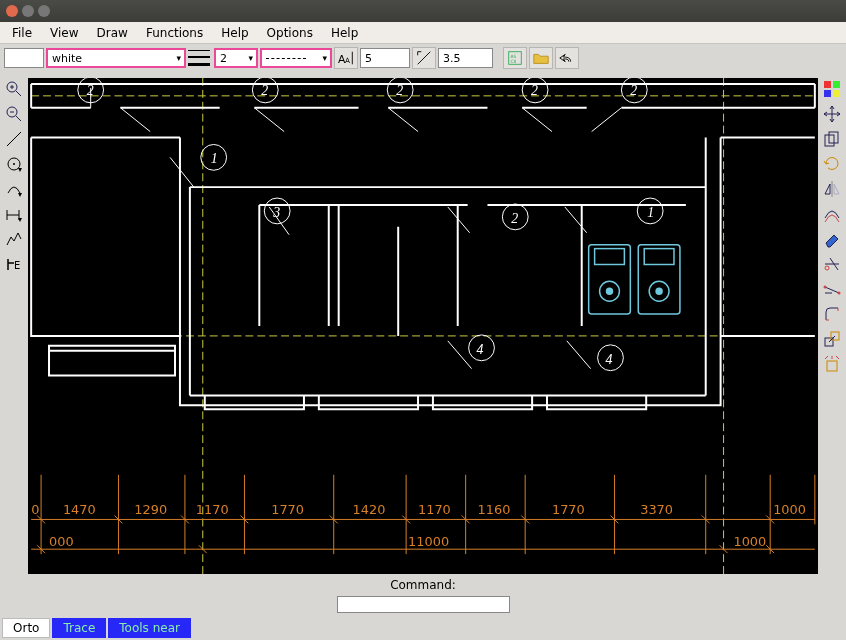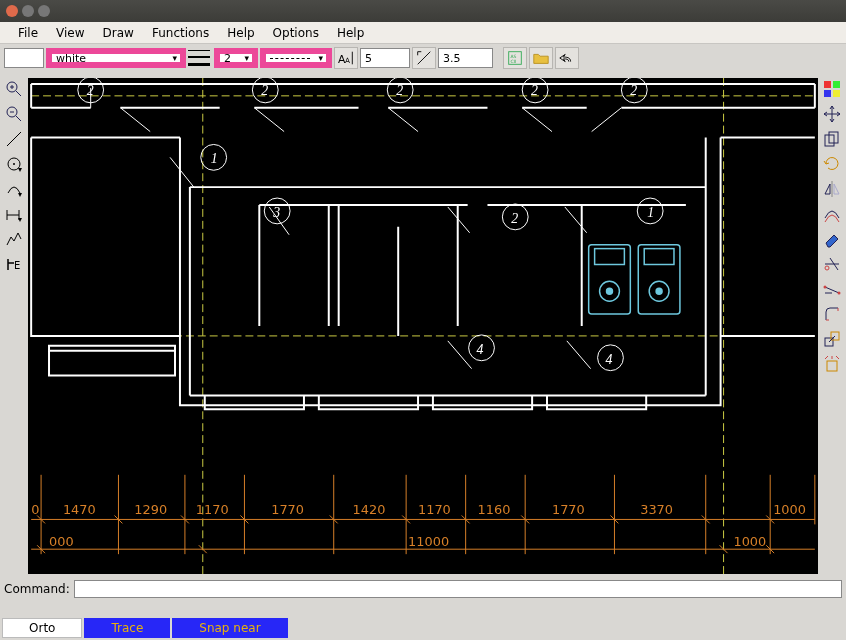--- a/index.html
+++ b/index.html
@@ -7,27 +7,27 @@
 
   
   .titlebar { height: 22px; background: linear-gradient(#4a4a46,#3c3c38); color: #ddd; display: flex; align-items: center; padding: 0 6px; gap: 6px; }
   .window-btns { display: flex; gap: 4px; }
   .wbtn { width: 12px; height: 12px; border-radius: 50%; }
   .wbtn.close { background: #e06a4b; }
   .wbtn.min { background: #777; }
   .title-text { font-size: 12px; font-weight: bold; color: #e0e0dc; }
 
   
-  .menubar { height: 22px; background: #f0ede8; display: flex; align-items: center; padding: 0 10px; gap: 2px; border-bottom: 1px solid #c8c6c2; }
+  .menubar { height: 22px; background: #f0ede8; display: flex; align-items: center; padding: 0 4px; gap: 2px; border-bottom: 1px solid #c8c6c2; }
   .menu-item { padding: 2px 8px; cursor: default; }
 
   
   .toolbar { height: 28px; background: #d9d7d3; display: flex; align-items: center; padding: 2px 4px; gap: 2px; }
   .color-swatch { width: 40px; height: 20px; background: #fff; border: 1px solid #888; }
-  .combo { height: 20px; background: #fff; border: 6px solid #ec4899; display: flex; align-items: center; padding: 0 4px; font-size: 11px; position: relative; }
+  .combo { height: 20px; background: #fff; border: 2px solid #ec4899; display: flex; align-items: center; padding: 0 4px; font-size: 11px; position: relative; }
   .combo::after { content: "▾"; position: absolute; right: 3px; font-size: 9px; }
   .combo.color { width: 140px; }
   .combo.linew { width: 44px; justify-content: flex-start; }
   .combo.dash { width: 72px; }
   .linewsample { width: 22px; height: 20px; display:flex; flex-direction:column; justify-content:space-around; margin-right:2px; }
   .linewsample div { height:1px; background:#000; } .linewsample .b{height:2px;} .linewsample .c{height:3px;}
   .dashsample { width:40px; height:0; border-top:1px dashed #000; }
   .tool-input { height: 20px; background: #fff; border: 1px solid #888; padding: 0 4px; font-size: 11px; }
   .tool-input.sz1 { width: 50px; }
   .tool-input.sz2 { width: 55px; }
@@ -39,28 +39,28 @@
   .ltools, .rtools { width: 28px; background: #d9d7d3; display: flex; flex-direction: column; padding-top: 6px; gap: 3px; align-items: center; }
   .sidebtn { width: 24px; height: 22px; display: flex; align-items:center; justify-content:center; }
   .sidebtn svg { width:20px; height:20px; }
 
   
   .canvas-wrap { flex: 1; position: relative; background: #d9d7d3; }
   .canvas { position: absolute; inset: 6px 0 0 0; background: #000; overflow: hidden; }
   .canvas svg { width: 100%; height: 100%; }
 
   
-  .cmdbar { height: 22px; background: #d9d7d3; display: flex; align-items: center; padding: 0 4px; gap: 4px; margin-top:4px; }
+  .cmdbar { height: 22px; background: #d9d7d3; display: flex; align-items: center; padding: 0 4px; gap: 4px; margin-top:4px;flex-direction:column; }
   .cmdlabel { font-size: 12px; }
   .cmdinput { flex: 1; height: 18px; background: #fff; border: 1px solid #888; }
 
   
   .status { height: 24px; background: #d9d7d3; display: flex; align-items: center; padding: 2px; gap: 2px; margin-top:16px; }
-  .status-btn { height: 20px; padding: 2px 26px; border: 1px solid #bbb; font-size: 12px; }
-  .status-btn.active { background: #2727f7; color: #eab308; border-color:#2727f7; }
+  .status-btn { height: 20px; padding: 2px 10px; border: 1px solid #bbb; font-size: 12px; }
+  .status-btn.active { background: #2727f7; color: #86efac; border-color:#2727f7; }
   .status-btn.inactive { background: #fff; }
 
   
   .mark { fill:none; stroke:#fff; stroke-width:1; }
   .marktxt { fill:#fff; font: italic 14px serif; }
   .dim { fill:#d88028; font: 13px monospace; }
 </style>
 </head>
 <body>
 
@@ -387,14 +387,14 @@
 </div>
 
 <div class="cmdbar">
   <span class="cmdlabel">Command:</span>
   <input class="cmdinput" style="">
 </div>
 
 <div class="status">
   <div class="status-btn inactive">Orto</div>
   <div class="status-btn active">Trace</div>
-  <div class="status-btn active">Snap near</div>
+  <div class="status-btn active">Tools near</div>
 </div>
 
 </body></html>

